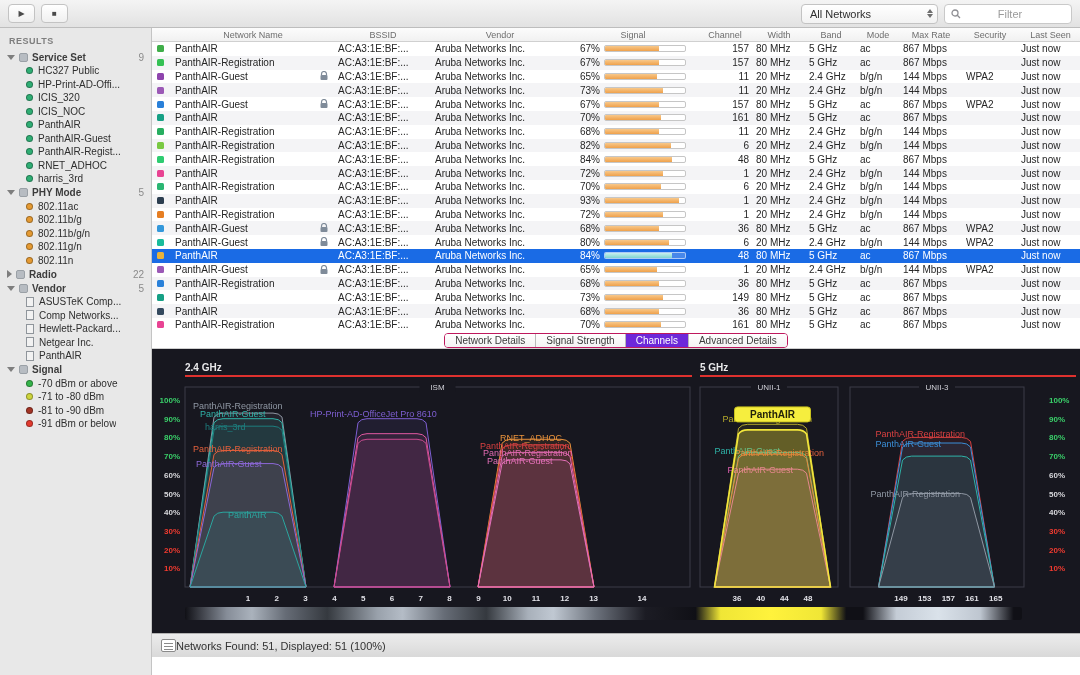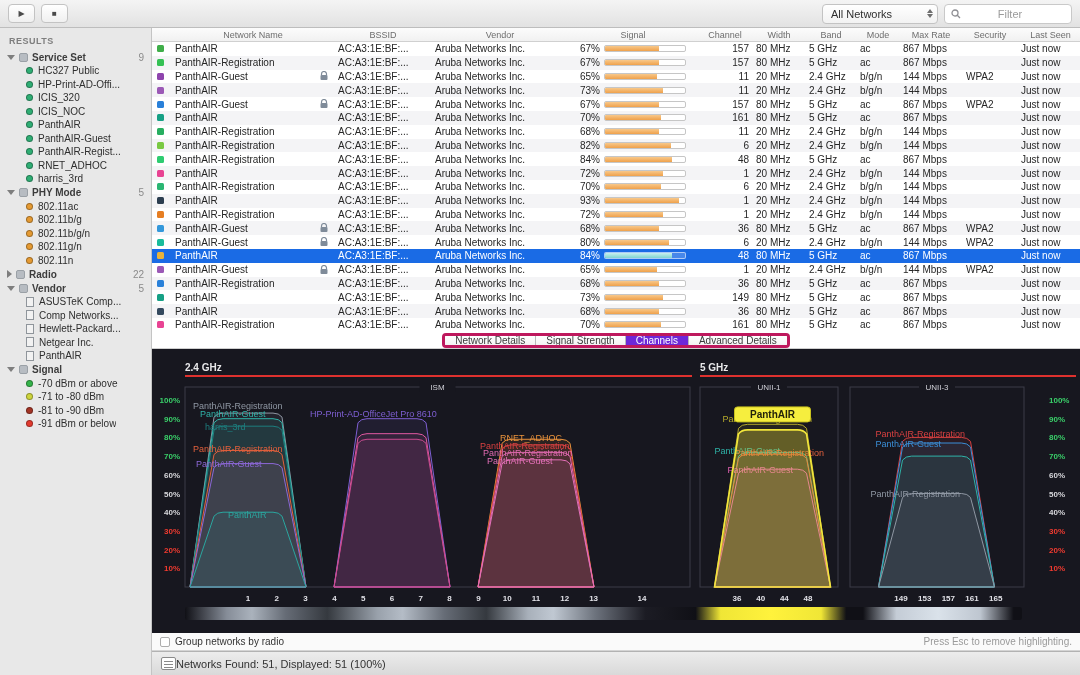--- a/index.html
+++ b/index.html
@@ -8,21 +8,21 @@
   .app { width:1080px; height:675px; display:flex; flex-direction:column; }
 
   
   .toolbar { height:28px; background:linear-gradient(#f4f4f4,#e2e2e2);
     border-bottom:1px solid #bdbdbd; display:flex; align-items:center; padding:0 8px; gap:6px; flex:0 0 28px; }
   .tb-btn { width:27px; height:19px; background:linear-gradient(#fff,#f0f0f0); border:1px solid #c3c3c3;
     border-radius:4px; display:flex; align-items:center; justify-content:center; font-size:8px; color:#4a4a4a; cursor:default; }
   .status-field { width:635px; height:20px; background:#fff; border:1px solid #c9c9c9; border-radius:4px;
     font-size:11px; color:#2b2b2b; display:flex; align-items:center; padding:0 9px; white-space:nowrap; overflow:hidden; }
   .tb-spacer { flex:1; }
-  .scope-select { width:116px; height:20px; background:linear-gradient(#fff,#f2f2f2); border:1px solid #c3c3c3;
+  .scope-select { width:137px; height:20px; background:linear-gradient(#fff,#f2f2f2); border:1px solid #c3c3c3;
     border-radius:4px; font-size:11px; color:#2e2e2e; display:flex; align-items:center; padding:0 4px 0 8px; }
   .scope-select .lbl { flex:1; }
   .updown { display:flex; flex-direction:column; gap:1px; align-items:center; }
   .updown i { display:block; width:0; height:0; border-left:3px solid transparent; border-right:3px solid transparent; }
   .updown .u { border-bottom:4px solid #6e6e6e; }
   .updown .dn { border-top:4px solid #6e6e6e; }
   .search-field { width:128px; height:20px; background:#fff; border:1px solid #c9c9c9; border-radius:4px;
     display:flex; align-items:center; padding:0 6px; gap:4px; }
   .search-field input { border:none; outline:none; width:90px; font-size:11px; color:#333; background:transparent;text-align:center; }
   .search-field input::placeholder { color:#9b9b9b; }
@@ -68,21 +68,21 @@
   .sig { display:flex; align-items:center; gap:4px; }
   .sig .pct { width:28px; text-align:right; flex:0 0 28px; }
   .sig .bar { flex:1; max-width:82px; height:7px; border:1px solid #c6c6c6; border-radius:2px; background:#fff; overflow:hidden; }
   .sig .fill { display:block; height:100%; background:linear-gradient(#f8c88a,#efa14b); }
   .trow.selected .bar { border-color:rgba(255,255,255,.55); background:rgba(255,255,255,.2); }
   .trow.selected .fill { background:linear-gradient(#c8f0ee,#7fd4d0); }
 
   
   .tabsbar { height:17px; flex:0 0 17px; background:#fff; border-bottom:1px solid #cfcfcf;
     display:flex; align-items:center; justify-content:center; }
-  .segmented { display:flex; height:15px; border:3px solid #be185d; border-radius:4px; overflow:hidden; }
+  .segmented { display:flex; height:15px; border:1px solid #be185d; border-radius:4px; overflow:hidden; }
   .seg { font-size:10px; color:#3a3a3a; background:linear-gradient(#fff,#f3f3f3); padding:0 10px;
     display:flex; align-items:center; border-right:1px solid #b9b9b9; }
   .seg:last-child { border-right:none; }
   .seg.selected { background:#6d28d9; color:#fff; }
 
   
   .chart-panel { height:284px; flex:0 0 284px; background:#17171f; position:relative; }
   .chart-panel svg { position:absolute; left:0; top:0; }
   .strip { position:absolute; left:33px; top:258px; width:837px; height:13px; border-radius:2px;
     background:linear-gradient(90deg,#101016 0%,#868d98 5%,#aab2bc 8%,#666c76 12%,#35393f 17%,
@@ -887,27 +887,20 @@
             <text x="723.5002" y="88.4" fill="#d84040" font-size="9">PanthAIR-Registration</text>
             <text x="723.5002" y="97.75" fill="#3a8fd8" font-size="9">PanthAIR-Guest</text>
             <text x="718.5002" y="148.24" fill="#8f97a3" font-size="9">PanthAIR-Registration</text>
             <path d="M 562.5002 238 L 586.5002 84.91999999999999 Q 589.5002 80.91999999999999 595.5002 80.91999999999999 L 645.5002 80.91999999999999 Q 651.5002 80.91999999999999 654.5002 84.91999999999999 L 678.5002 238 Z" fill="#f2e63c" fill-opacity="0.3" stroke="#f2e63c" stroke-width="1.6"></path>
             <rect x="582.5002" y="57.91999999999999" width="76" height="15" rx="3" fill="#f6ee3e" stroke="#c9c21e"></rect>
             <text x="620.5002" y="68.91999999999999" fill="#24240a" font-size="10" font-weight="bold" text-anchor="middle">PanthAIR</text>
           </svg>
         <div class="strip"></div>
       </div>
 
-      <div class="belowbar">
-        <span class="cklabel">
-          <span class="ckbox"></span>
-          <span>Group networks by radio</span>
-        </span>
-        <span class="esc-hint">Press Esc to remove highlighting.</span>
-      </div>
 
       <div class="statusbar">
         <span class="list-ic"></span>
         <span>Networks Found: 51, Displayed: 51 (100%)</span>
       </div>
     </section>
   </div>
 </div>
 
 </body></html>

